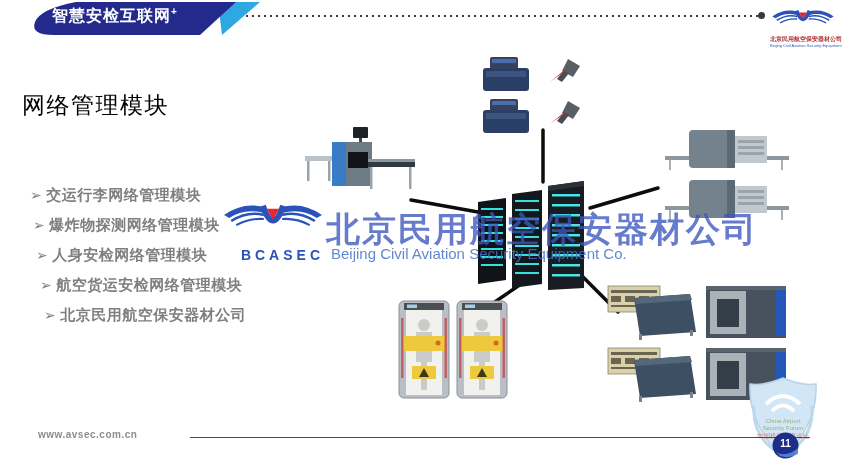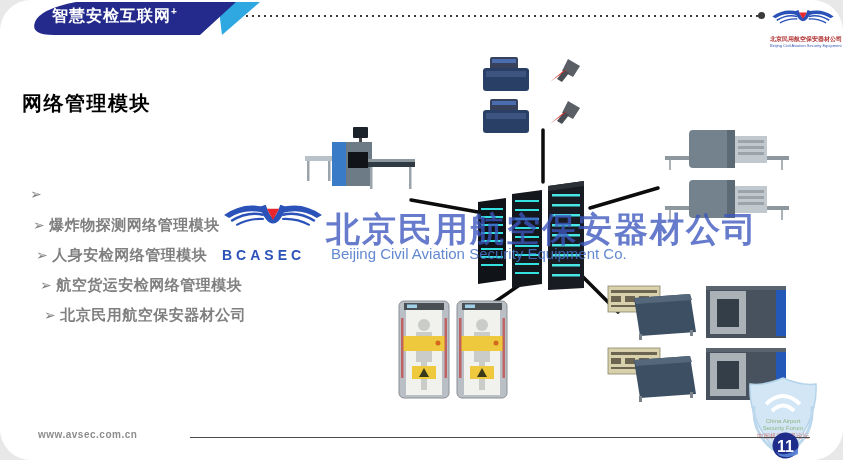--- a/index.html
+++ b/index.html
@@ -1,18 +1,18 @@
 <!DOCTYPE html>
 <html><head>
 <meta charset="utf-8">
 <style>
   html,body{margin:0;padding:0;background:#e8e8e8;}
   .slide{
     position:relative; width:843px; height:460px; background:#ffffff;
-    overflow:hidden; font-family:"Liberation Sans","DejaVu Sans",sans-serif;border-radius:31px;
+    overflow:hidden; font-family:"Liberation Sans","DejaVu Sans",sans-serif;
   }
   
   .banner-wrap{position:absolute; left:24px; top:0; width:240px; height:37px; z-index:6;}
   .banner-text{
     position:absolute; left:52px; top:6px; color:#ffffff; font-size:16px;
     font-weight:700; letter-spacing:1px; white-space:nowrap; z-index:7;
   }
   .banner-text sup{font-size:10px;}
   .dotted-line{
     position:absolute; left:246px; top:15px; width:512px; height:2px; z-index:5;
@@ -20,36 +20,36 @@
   }
   .dotted-end{
     position:absolute; left:758px; top:12px; width:7px; height:7px; border-radius:50%;
     background:#3a3a3a; z-index:5;
   }
   .corner-logo{position:absolute; left:770px; top:6px; width:66px; text-align:center; z-index:6;}
   .corner-logo .cn{font-size:6px; font-weight:700; color:#b03030; white-space:nowrap; line-height:7px;}
   .corner-logo .en{font-size:4px; color:#3a5bb0; white-space:nowrap; line-height:5px;}
   
   .page-title{
-    position:absolute; left:22px; top:90px; font-size:20px; font-weight:700;
+    position:absolute; left:22px; top:90px; font-size:23px; font-weight:400;
     color:#000; letter-spacing:1.5px; z-index:4;
   }
   .bullet-list{position:absolute; left:30px; top:186px; z-index:4;}
   .bullet{
     display:flex; align-items:baseline; height:30px; font-size:15px; font-weight:700;
     color:#7f7f7f; letter-spacing:0.5px; white-space:nowrap;
   }
   .bullet .marker{margin-right:4px; font-size:14px;}
   .bullet:nth-child(2){margin-left:3px;}
   .bullet:nth-child(3){margin-left:6px;}
   .bullet:nth-child(4){margin-left:10px;}
   .bullet:nth-child(5){margin-left:14px;}
   
   .wm{position:absolute; z-index:3;}
-  .wm-logo{left:222px; top:197px; width:102px; text-align:left;}
+  .wm-logo{left:222px; top:197px; width:102px; text-align:right;}
   .wm-abbr{font-size:14px; font-weight:800; color:#2b52b8; letter-spacing:4px; margin-top:2px;}
   .wm-cn{
     left:326px; top:207px; font-size:34px; font-weight:700; letter-spacing:2px;
     color:rgba(60,86,190,0.78); white-space:nowrap;
   }
   .wm-en{
     left:331px; top:245px; font-size:15px; color:rgba(70,115,200,0.85); white-space:nowrap;
   }
   
   .lines{position:absolute; left:0; top:0; z-index:1;}
@@ -60,21 +60,21 @@
     color:#8c8c8c; letter-spacing:0.5px; z-index:6;
   }
   .footer-line{position:absolute; left:190px; top:437px; width:620px; height:0;
     border-top:1.5px solid #4a4a4a; z-index:5;}
   .badge{position:absolute; left:744px; top:376px; z-index:4;}
   .page-num{
     position:absolute; left:772px; top:432px; width:27px; height:27px; z-index:7;
   }
   .page-num .num{
     position:absolute; left:0; top:6px; width:27px; text-align:center;
-    color:#ffffff; font-size:16px; font-weight:700;
+    color:#ffffff; font-size:10px; font-weight:700;
   }
 </style>
 </head>
 <body>
 
 <div class="slide">
 
   <div class="banner-wrap">
     <svg width="240" height="37" viewBox="0 0 240 37">
       <polygon points="194,2 236,2 198,35" fill="#2fa8e1"></polygon>
@@ -99,20 +99,21 @@
     </svg>
     <div class="cn">北京民用航空保安器材公司</div>
     <div class="en">Beijing Civil Aviation Security Equipment Co.</div>
   </div>
 
   <div class="page-title">网络管理模块</div>
 
   <div class="bullet-list">
     <div class="bullet">
         <span class="marker">➢</span>
+        <span>交运行李网络管理模块</span>
       </div>
     <div class="bullet">
         <span class="marker">➢</span>
         <span>爆炸物探测网络管理模块</span>
       </div>
     <div class="bullet">
         <span class="marker">➢</span>
         <span>人身安检网络管理模块</span>
       </div>
     <div class="bullet">

